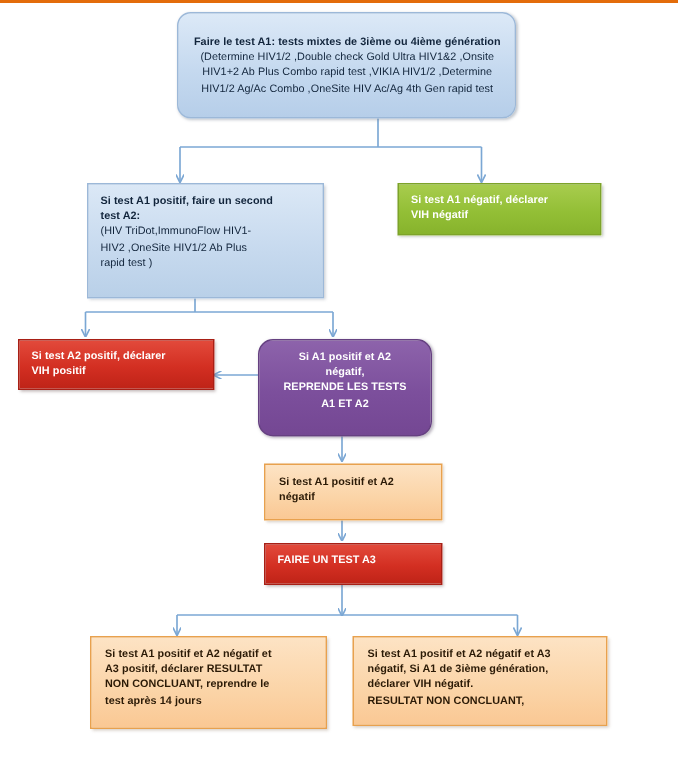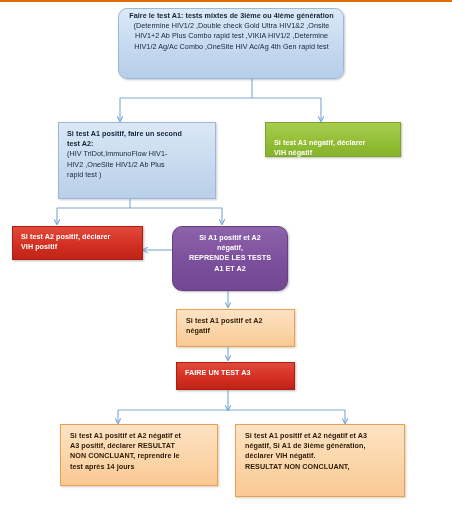--- a/index.html
+++ b/index.html
@@ -37,37 +37,37 @@
   }
   .node .txt { display: block; }
   .node .b { font-weight: bold; }
 
   
   .blue-round {
     background: linear-gradient(180deg, #dce9f7 0%, #c5d9ef 55%, #b6cee9 100%);
     border: 1px solid #9cb8d8;
     border-radius: 9px;
     color: #11243b;
-    padding: 2px 9px 6px 10px;
+    padding: 14px 9px 6px 10px;
     box-shadow: 1px 1px 2px rgba(120,130,145,0.45);
   }
   .blue-sq {
     background: linear-gradient(180deg, #dbe8f6 0%, #c6d9ee 60%, #b9d0e8 100%);
     border: 1px solid #9cb8d8;
     color: #11243b;
     padding: 6px 7px 5px 8px;
     box-shadow: 1px 1px 2px rgba(120,130,145,0.40);
   }
   
   .green {
     background: linear-gradient(180deg, #a8cc4e 0%, #93bf36 55%, #87b32c 100%);
     border: 1px solid #7da329;
     color: #ffffff;
     font-weight: bold;
-    padding: 15px 8px;
+    padding: 5px 8px;
     box-shadow: 1px 1px 2px rgba(120,130,110,0.5);
   }
   
   .red {
     background: linear-gradient(180deg, #e24a3b 0%, #d32f22 55%, #bf2317 100%);
     border: 1px solid #a81f15;
     color: #ffffff;
     font-weight: bold;
     padding: 5px 8px;
     box-shadow: 1px 1px 2px rgba(130,110,110,0.5);
@@ -176,20 +176,20 @@
     <span class="txt">FAIRE UN TEST A3</span>
   </div>
 
   <div class="node orange" style="left:60px; top:424px; width:158px; height:62px;">
     <span class="txt">Si test A1 positif et A2 négatif et</span>
     <span class="txt">A3 positif,  déclarer RESULTAT</span>
     <span class="txt">NON CONCLUANT, reprendre le</span>
     <span class="txt">test après 14 jours</span>
   </div>
 
-  <div class="node orange" style="left:235px; top:424px; width:170px; height:73px;">
+  <div class="node orange" style="left:235px; top:424px; width:170px; height:60px;">
     <span class="txt">Si test A1 positif et A2 négatif et A3</span>
     <span class="txt">négatif,  Si A1 de  3ième  génération,</span>
     <span class="txt">déclarer VIH négatif.</span>
     <span class="txt">RESULTAT NON CONCLUANT,</span>
   </div>
 
 </div>
 
 </body></html>

